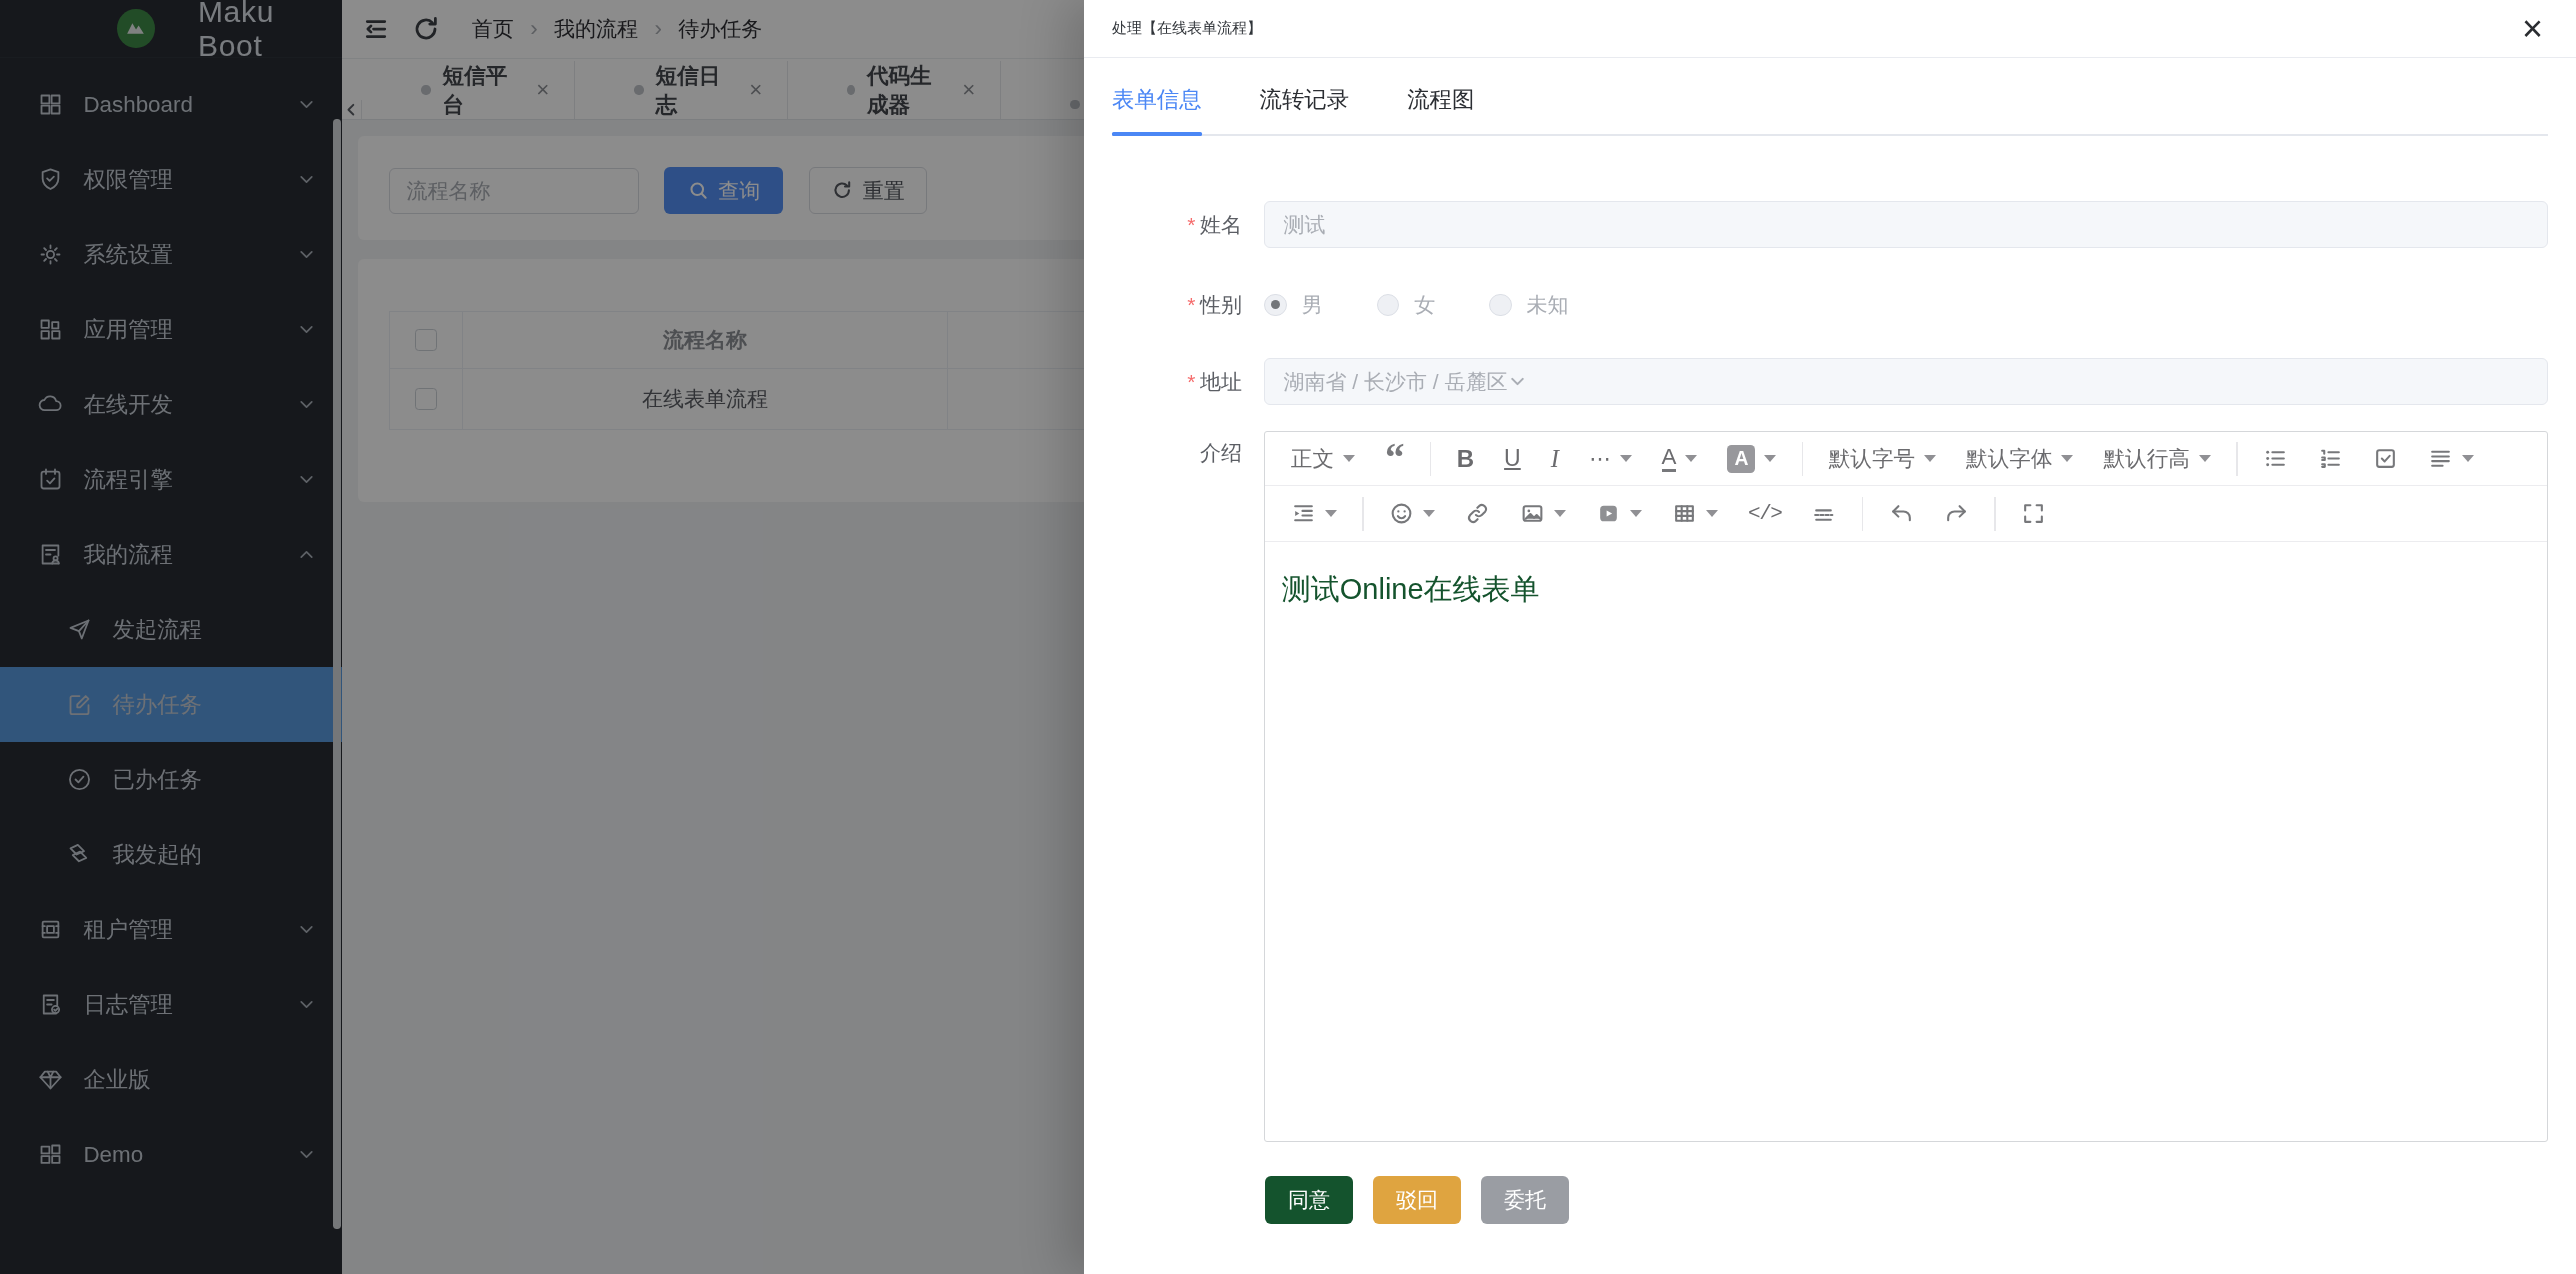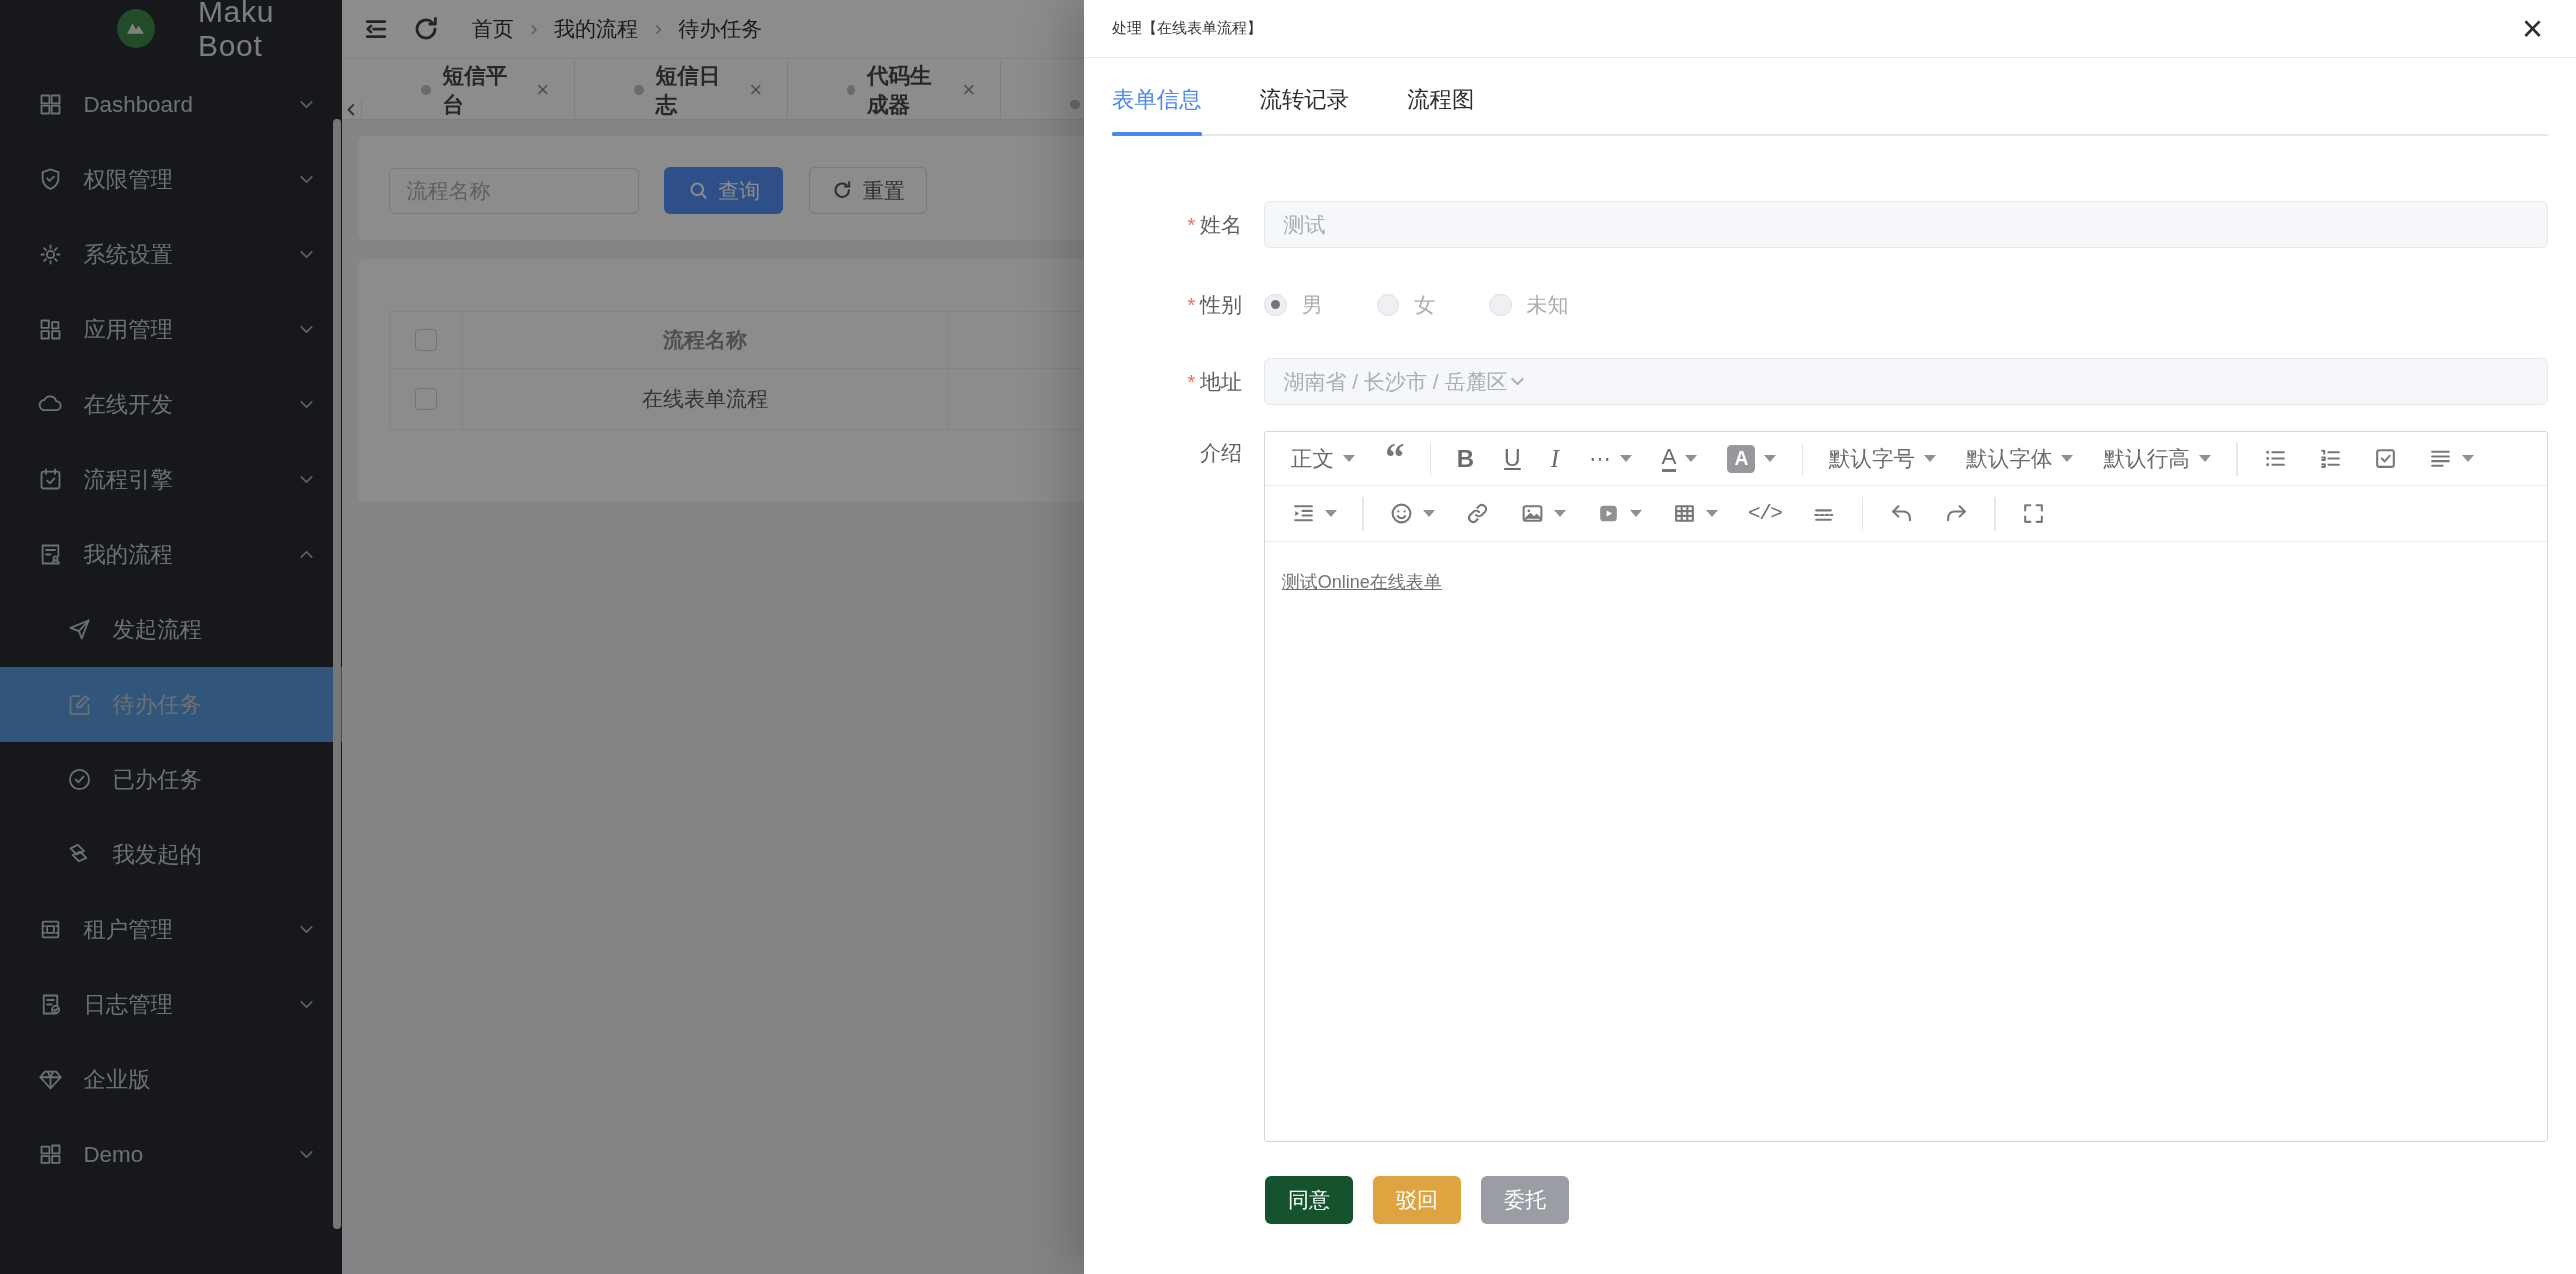--- a/index.html
+++ b/index.html
@@ -99,21 +99,21 @@
   .titem svg { width:25px; height:25px; stroke:#77787b; fill:none; stroke-width:2; stroke-linecap:round; stroke-linejoin:round; }
   .caret { width:0; height:0; border-left:6px solid transparent; border-right:6px solid transparent; border-top:7.5px solid #909094; margin-left:9px; }
   .tdiv { width:1.5px; height:34px; background:#e7e7ea; margin:0 10.4px; align-self:center; }
   .quote-g { font-family:"Liberation Serif","DejaVu Serif",serif; font-size:39px; line-height:22.4px; height:22.4px; font-weight:700; color:#77787b; }
   .bold-g { font-weight:700; font-size:24px; }
   .under-g { text-decoration:underline; font-size:23px; }
   .ital-g { font-style:italic; font-family:"Liberation Serif","DejaVu Serif",serif; font-size:24.6px; }
   .fontcol-g { font-size:22.4px; border-bottom:3px solid #77787b; line-height:1.05; }
   .bgcol-g { width:28px; height:28px; background:#98989c; color:#fff; border-radius:4.5px; display:flex; align-items:center; justify-content:center; font-size:19.4px; font-weight:700; }
   .code-g { font-family:"Liberation Mono","DejaVu Sans Mono",monospace; font-size:21px; letter-spacing:-1.5px; }
-  .ed-body { flex:1; padding:28px 16.4px; font-size:18px; color:#737373;text-decoration:underline; }
+  .ed-body { flex:1; padding:28px 16.4px; font-size:29px; color:#14532d; }
 
   .dw-actions { position:absolute; left:181px; top:1176px; display:flex; gap:20px; }
   .abtn { width:88px; height:48px; border-radius:6px; display:flex; align-items:center; justify-content:center; font-size:21px; color:#fff; cursor:pointer; }
   .abtn.approve { background:#14532d;font-family:Liberation Mono, monospace; }
   .abtn.reject { background:#dfa440; }
   .abtn.delegate { background:#9a9da3; }
 </style>
 </head>
 <body>
 

